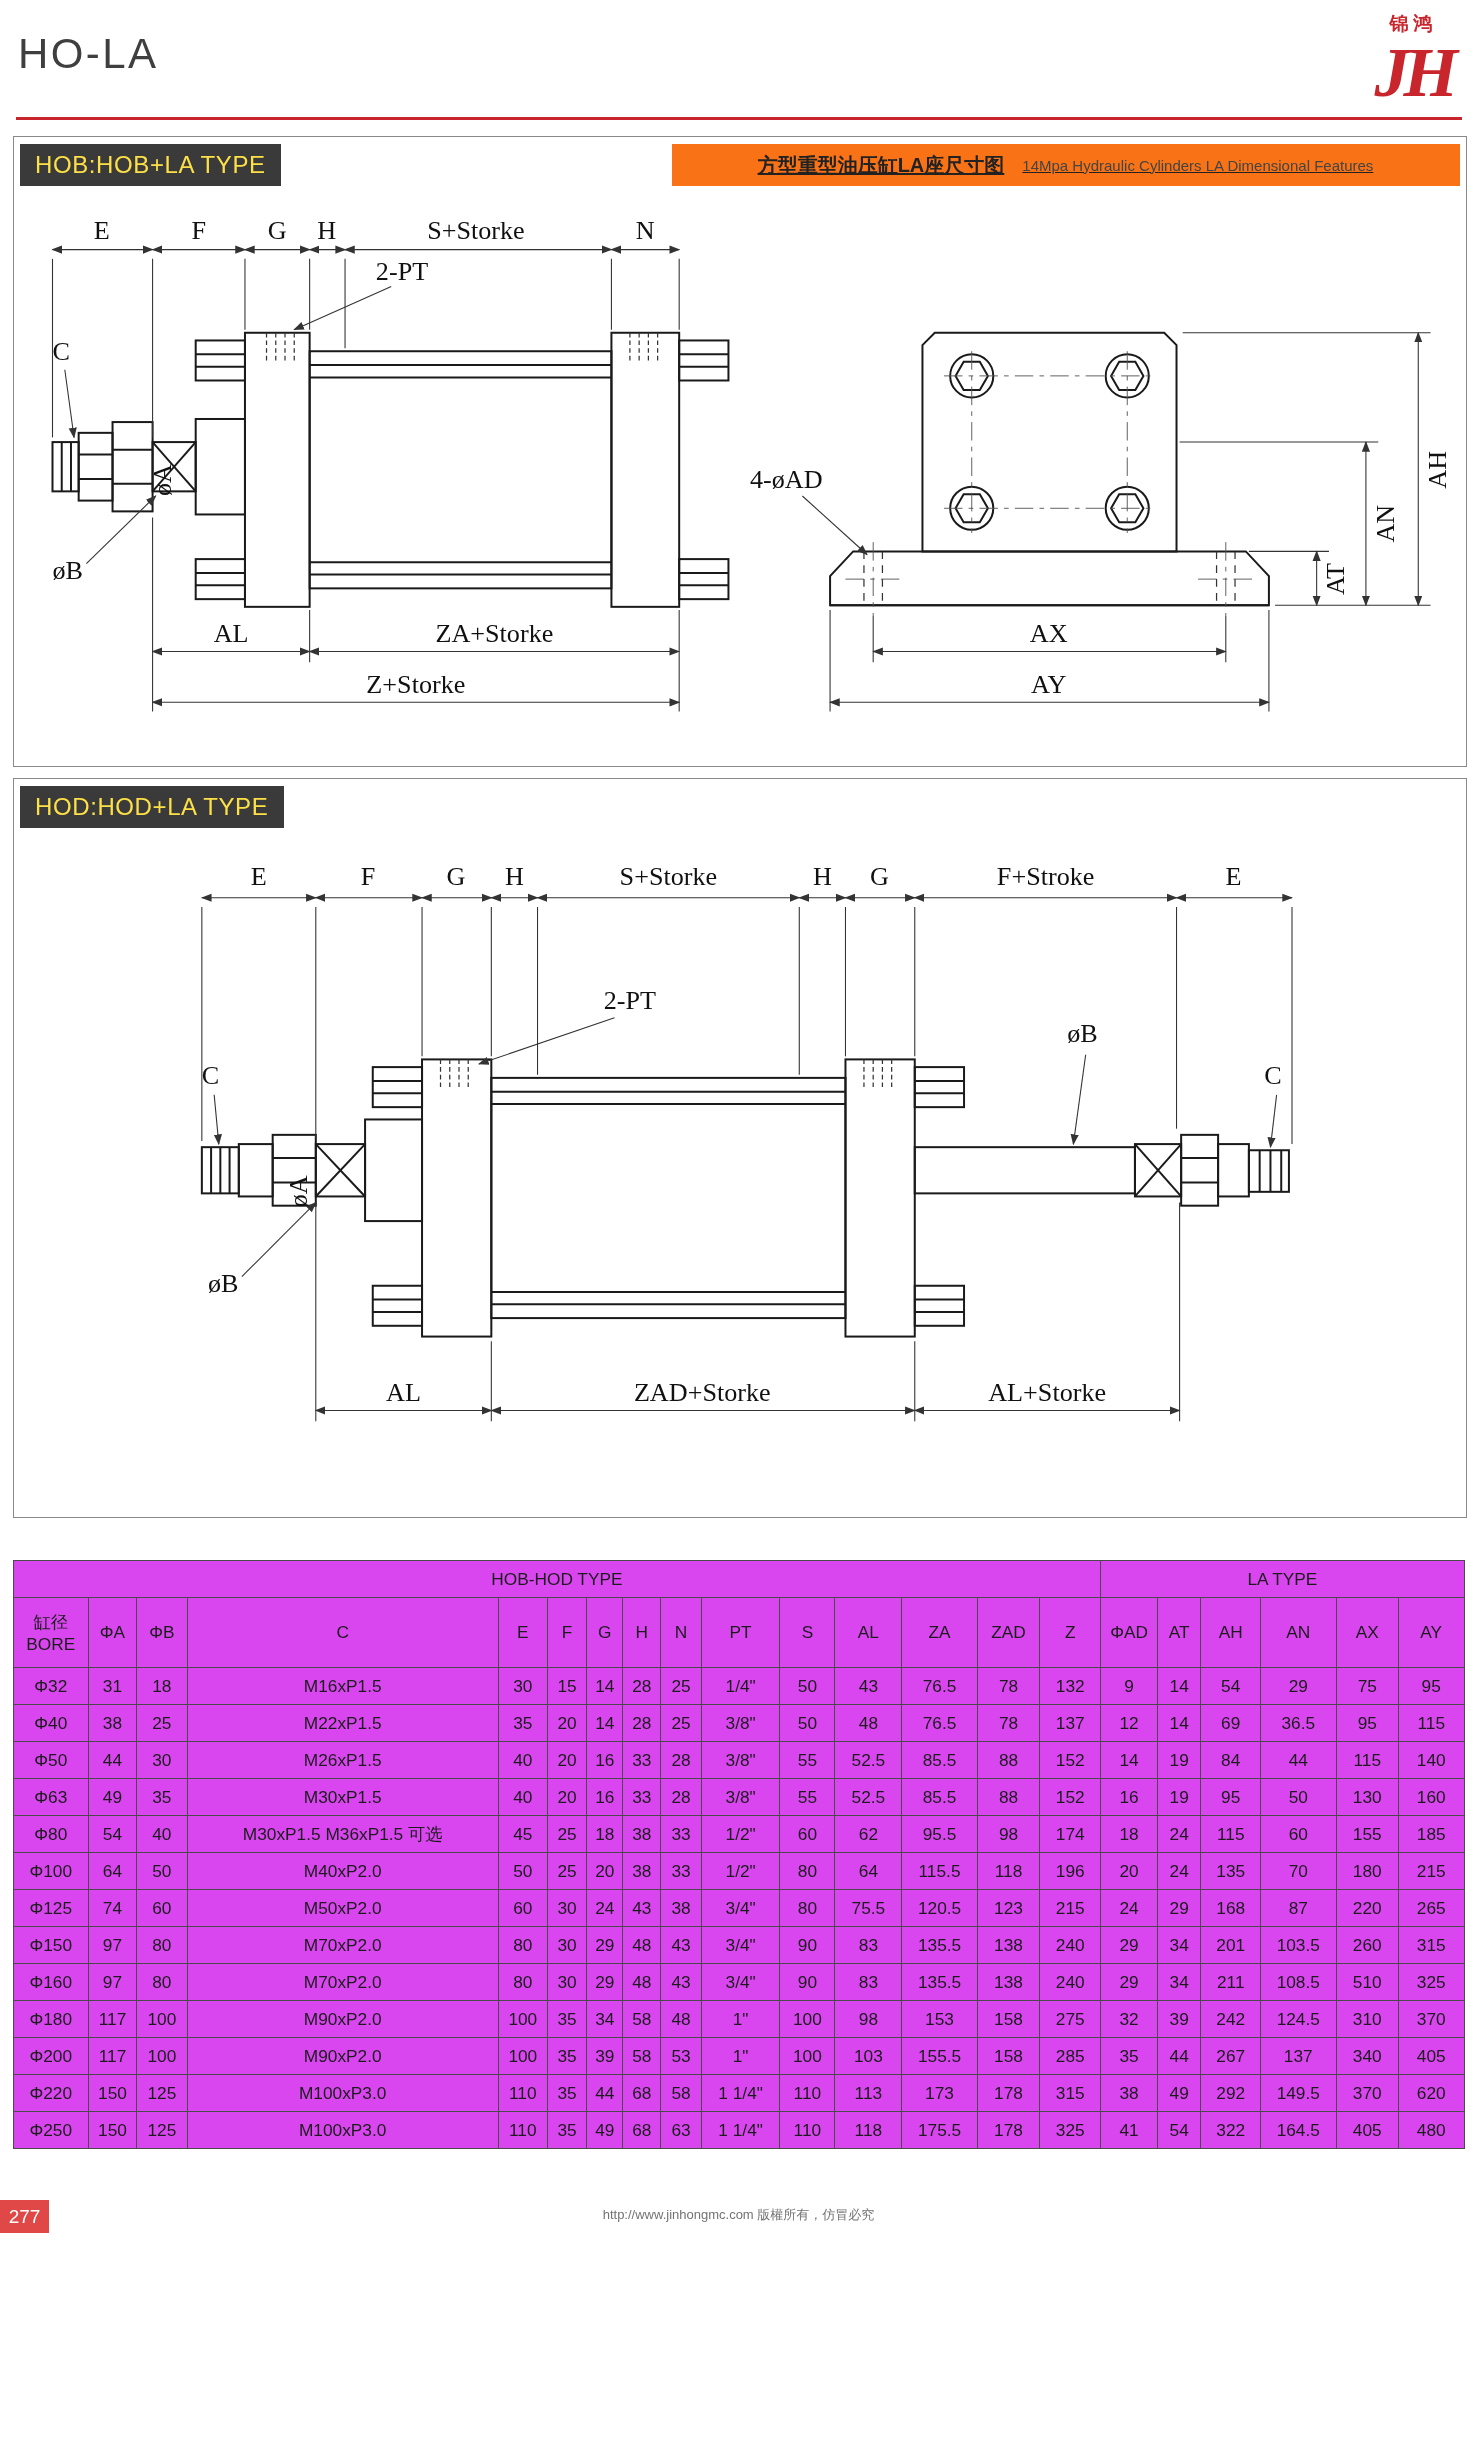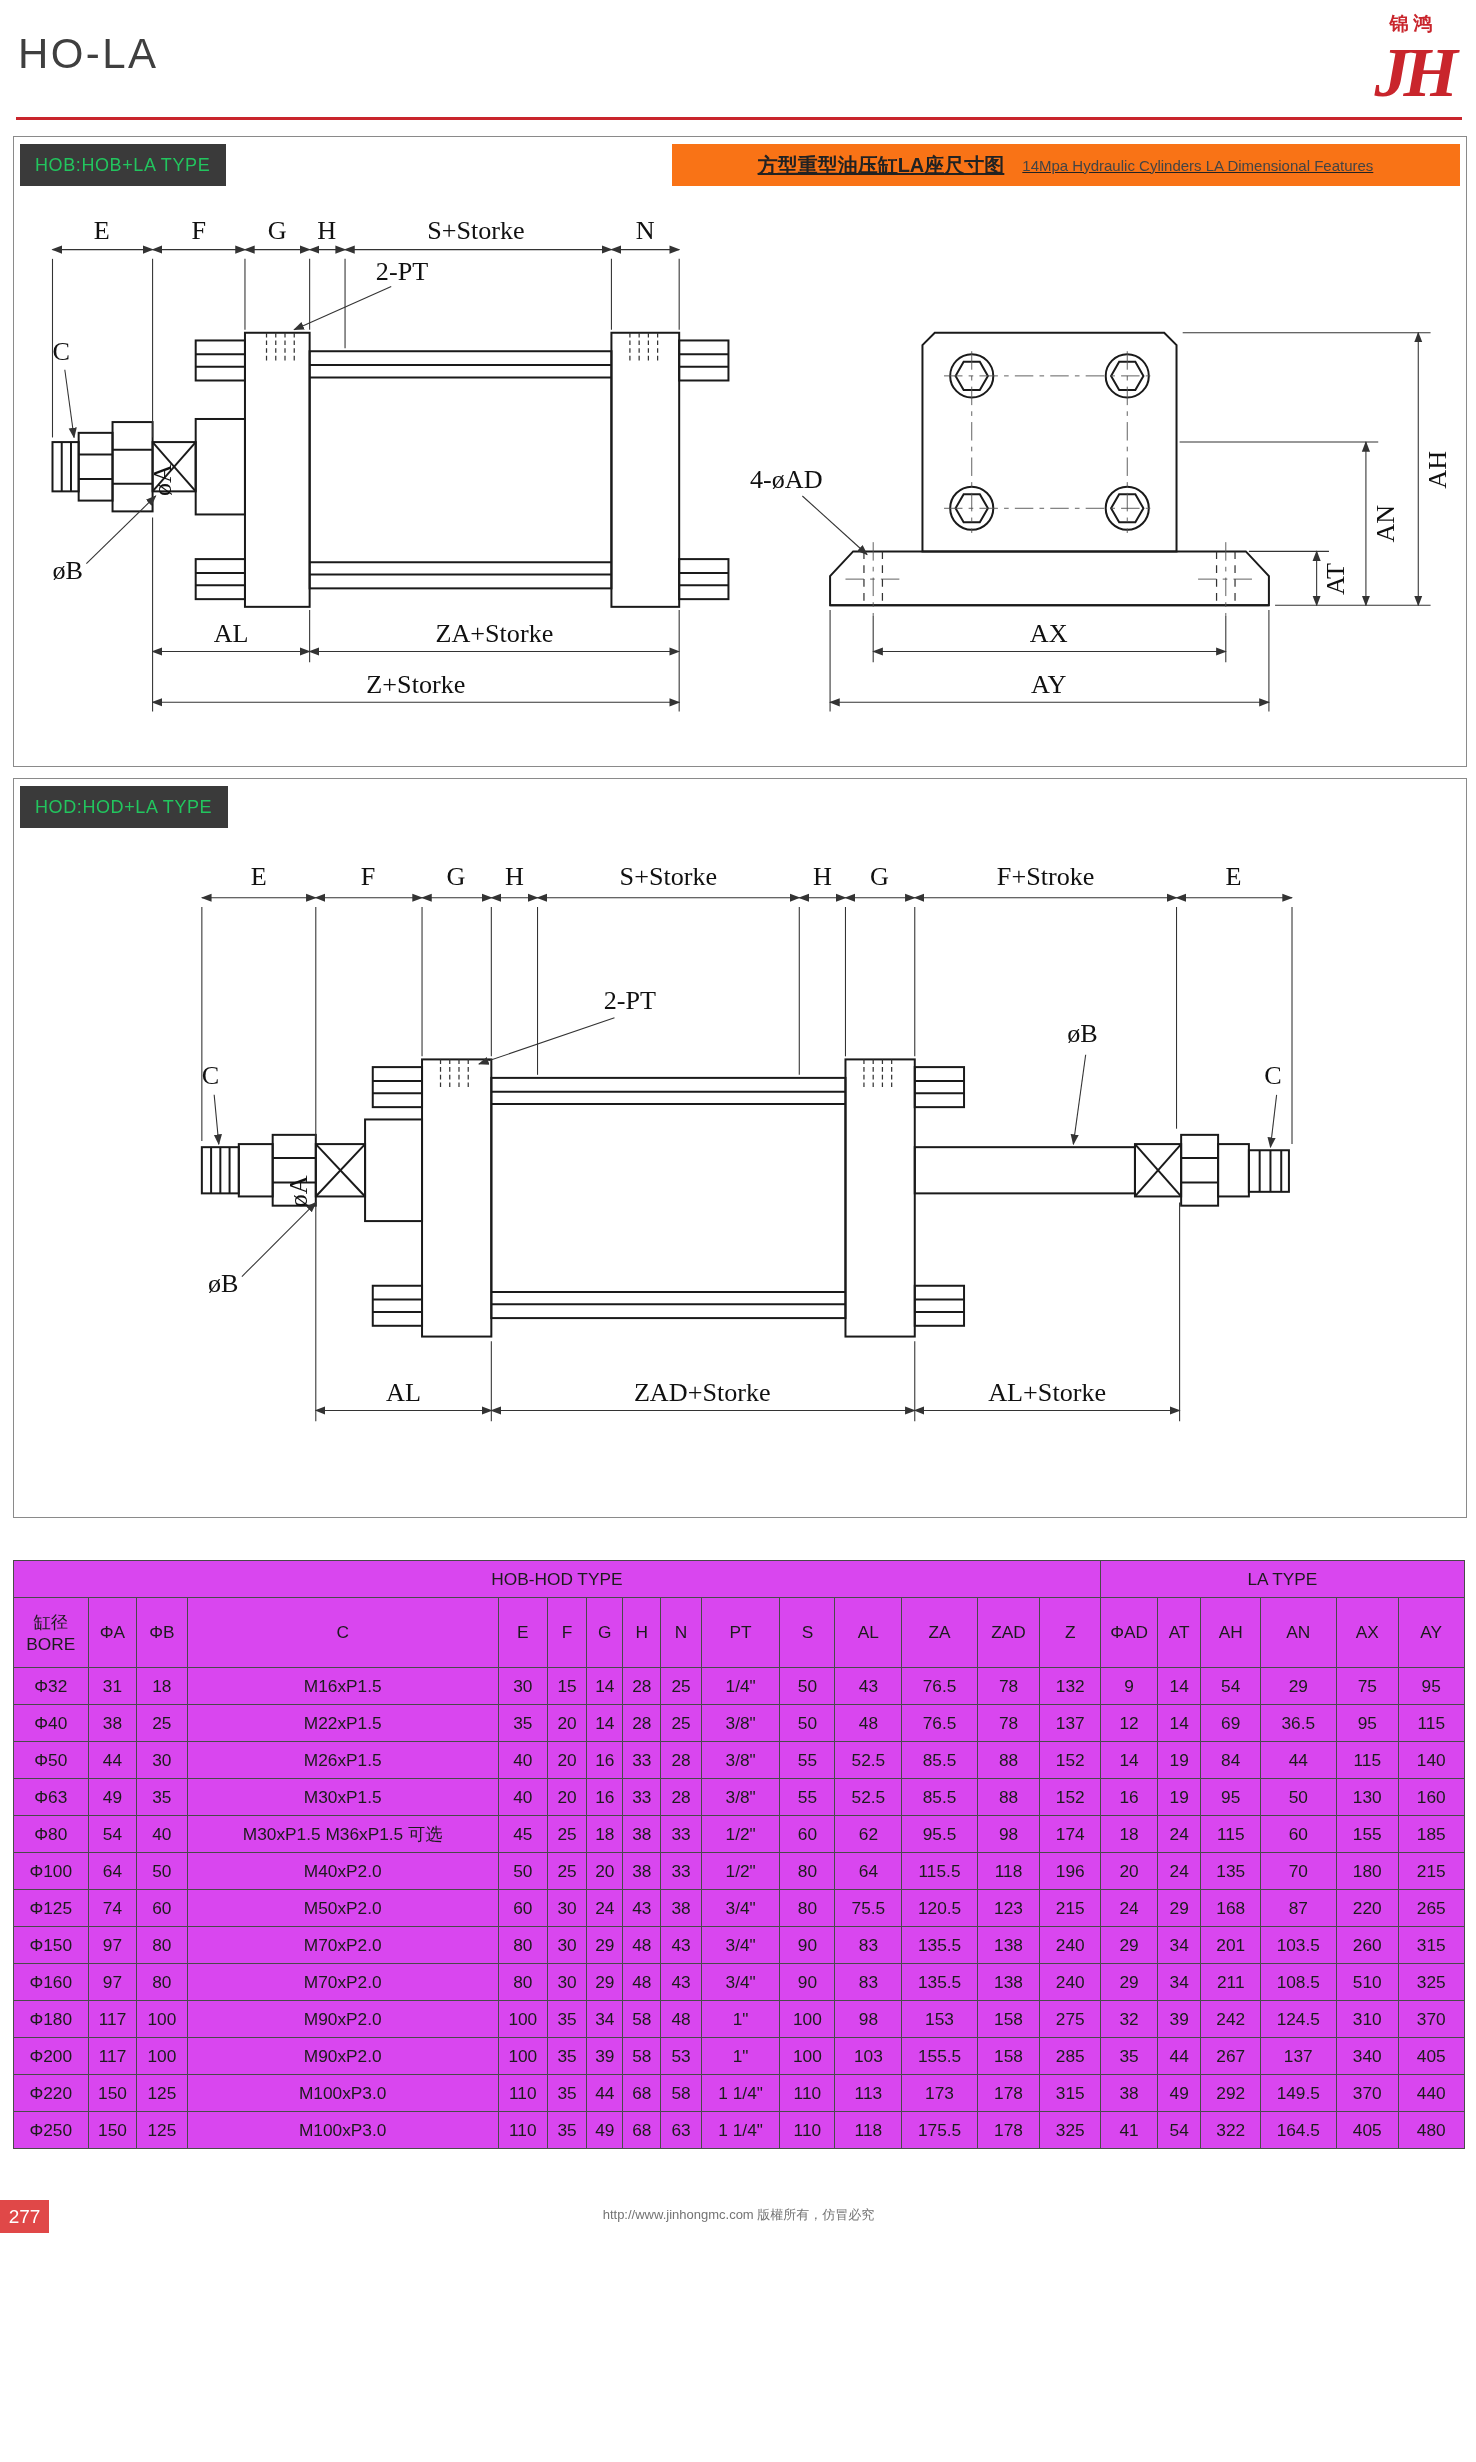--- a/index.html
+++ b/index.html
@@ -12,21 +12,21 @@
   .logo { position:absolute; right:25px; top:10.7px; text-align:center; color:#c9252c; }
   .logo .cn { font-size:19px; font-weight:bold; letter-spacing:4.8px; }
   .logo .jh { font-size:70px; font-weight:bold; font-style:italic; line-height:1.02; letter-spacing:-6px; font-family:"Liberation Serif", serif; }
   .rule { position:absolute; left:15.5px; right:15.5px; top:117px; height:3px; background:#c9252c; }
 
   
   .sec { position:absolute; left:12.5px; width:1452px; border:1.2px solid #8a8a8a; background:#fff; }
   #sec1 { top:136px; height:629px; }
   #sec2 { top:778px; height:738px; }
   .badge { position:absolute; left:6px; top:7.1px; height:42px; line-height:42px; padding:0 15.5px;
-           background:#3a3a3a; color:#22c55e; font-size:18px; letter-spacing:0.6px; }
+           background:#3a3a3a; color:#fde047; font-size:24px; letter-spacing:0.6px; }
   .sec1head { position:absolute; left:658px; right:6px; top:7.1px; height:42px; background:#f97316;
               display:flex; align-items:center; justify-content:center; gap:18px;text-decoration:underline; }
   .sec1head .cn { font-size:20px; font-weight:bold; color:#222; }
   .sec1head .en { font-size:15px; color:#444; }
 
   svg.draw { position:absolute; left:0; }
   #svg1 { top:54px; width:1452px; height:573px; }
   #svg2 { top:54px; width:1452px; height:673px; }
 
   
@@ -661,21 +661,21 @@
             <td>110</td>
             <td>113</td>
             <td>173</td>
             <td>178</td>
             <td>315</td>
             <td>38</td>
             <td>49</td>
             <td>292</td>
             <td>149.5</td>
             <td>370</td>
-            <td>440</td>
+            <td>620</td>
           </tr>
           <tr>
             <td>Φ250</td>
             <td>150</td>
             <td>125</td>
             <td>M100xP3.0</td>
             <td>110</td>
             <td>35</td>
             <td>49</td>
             <td>68</td>

